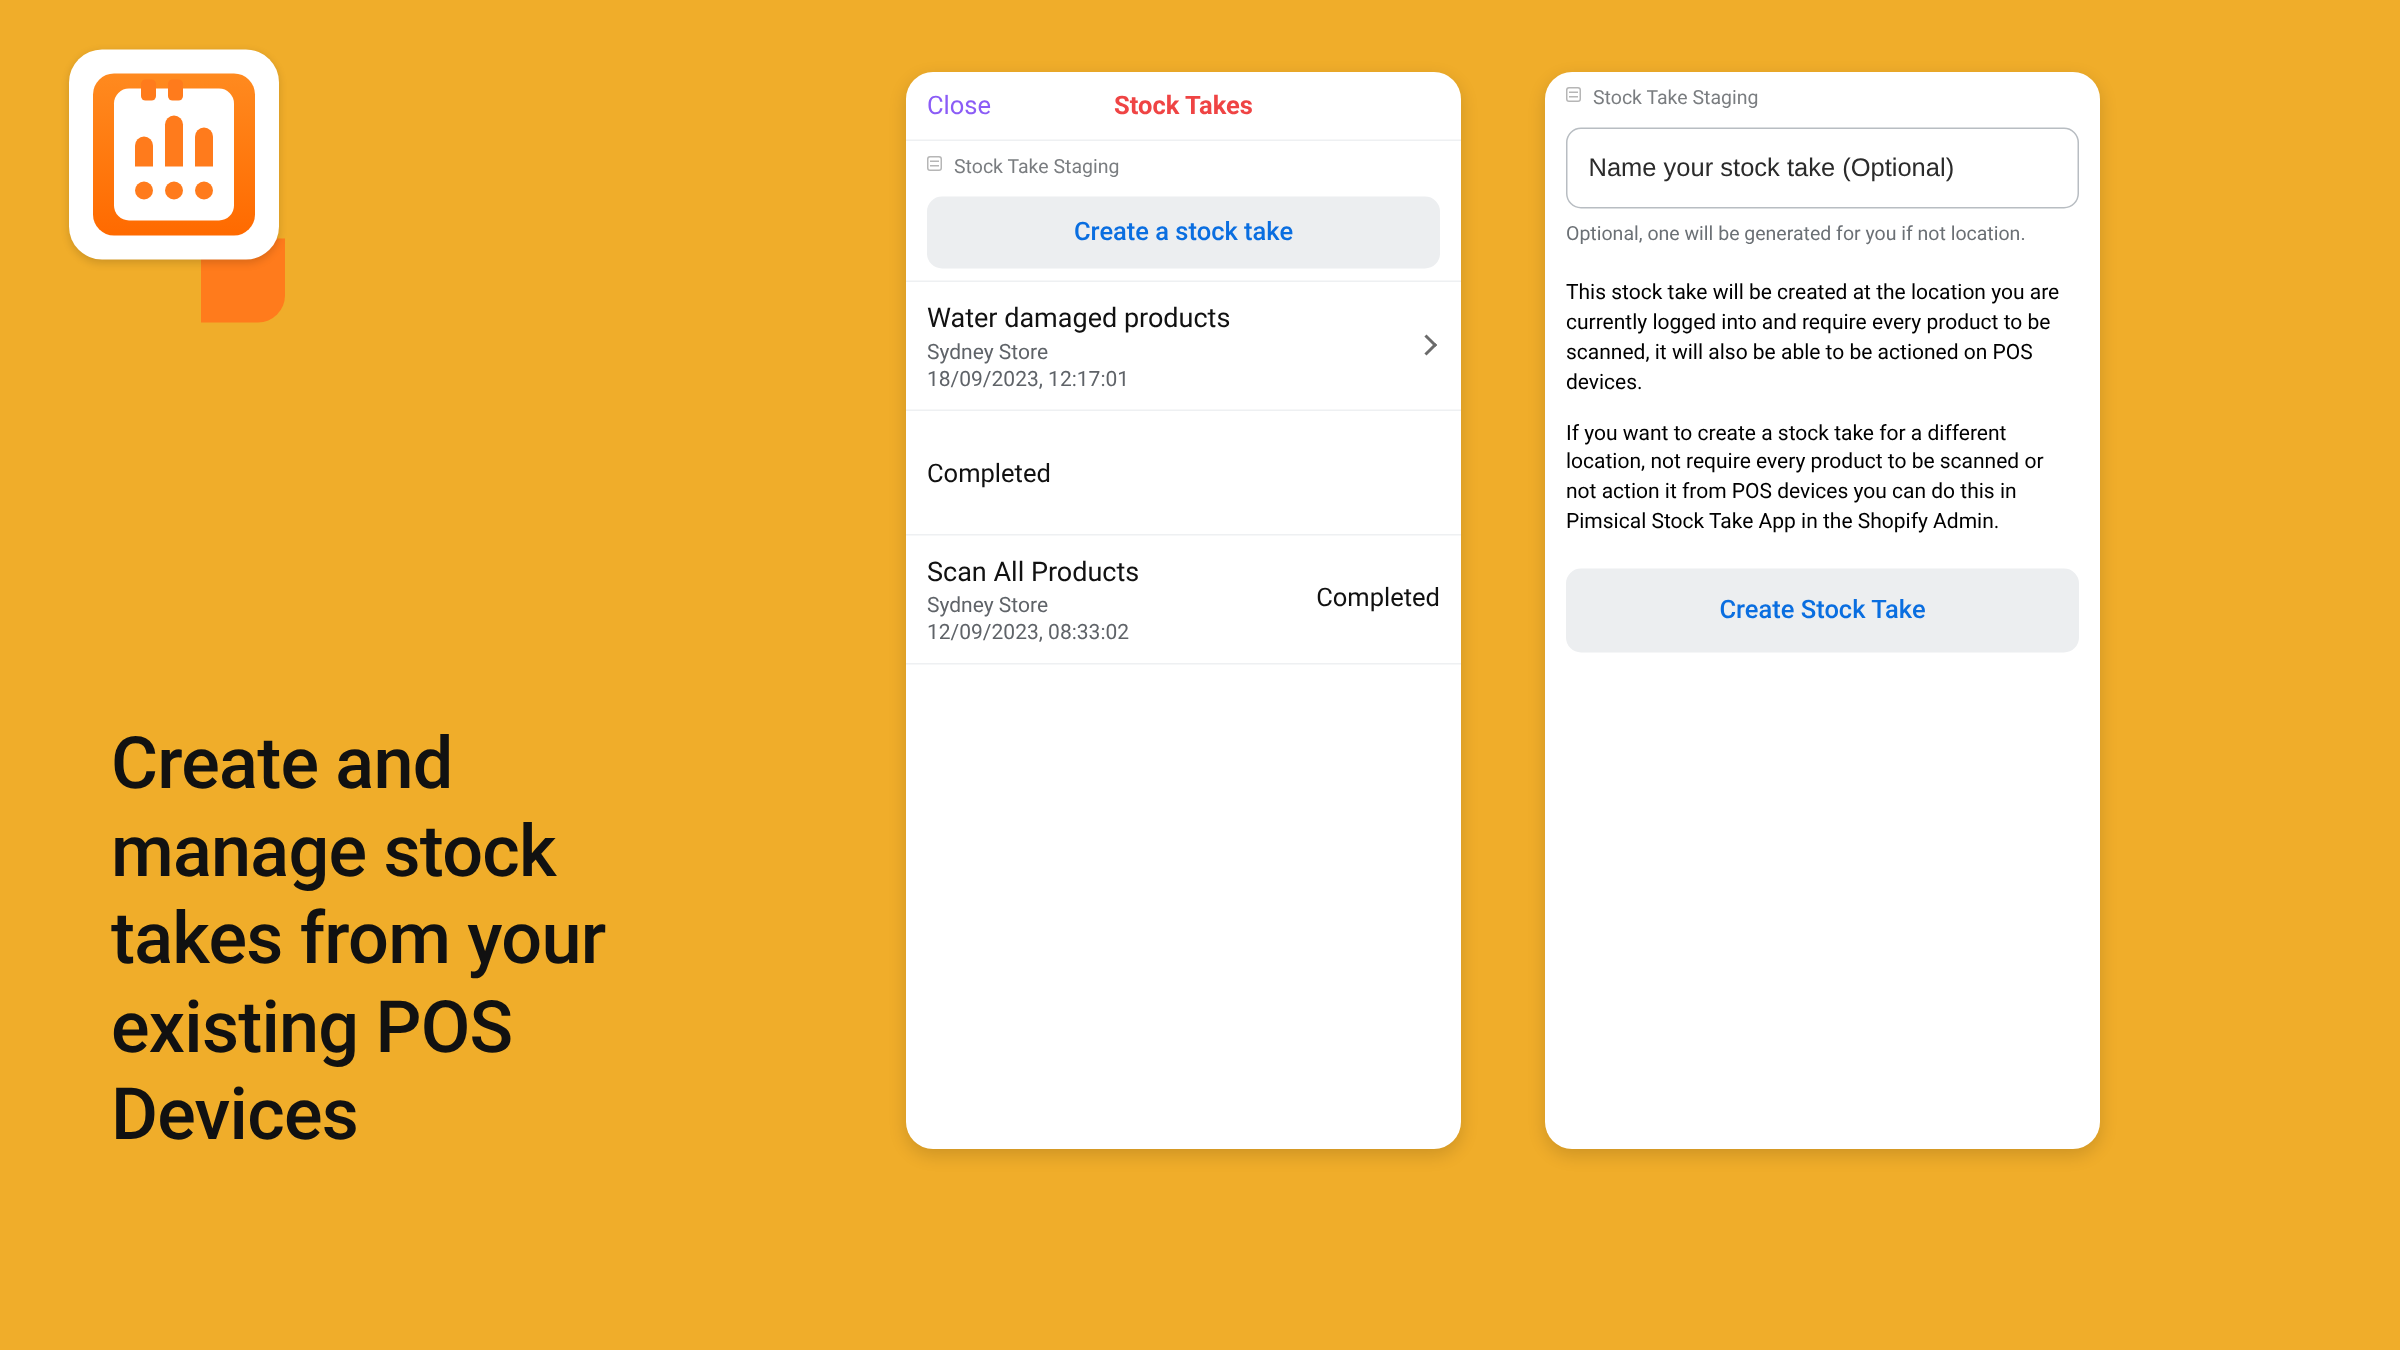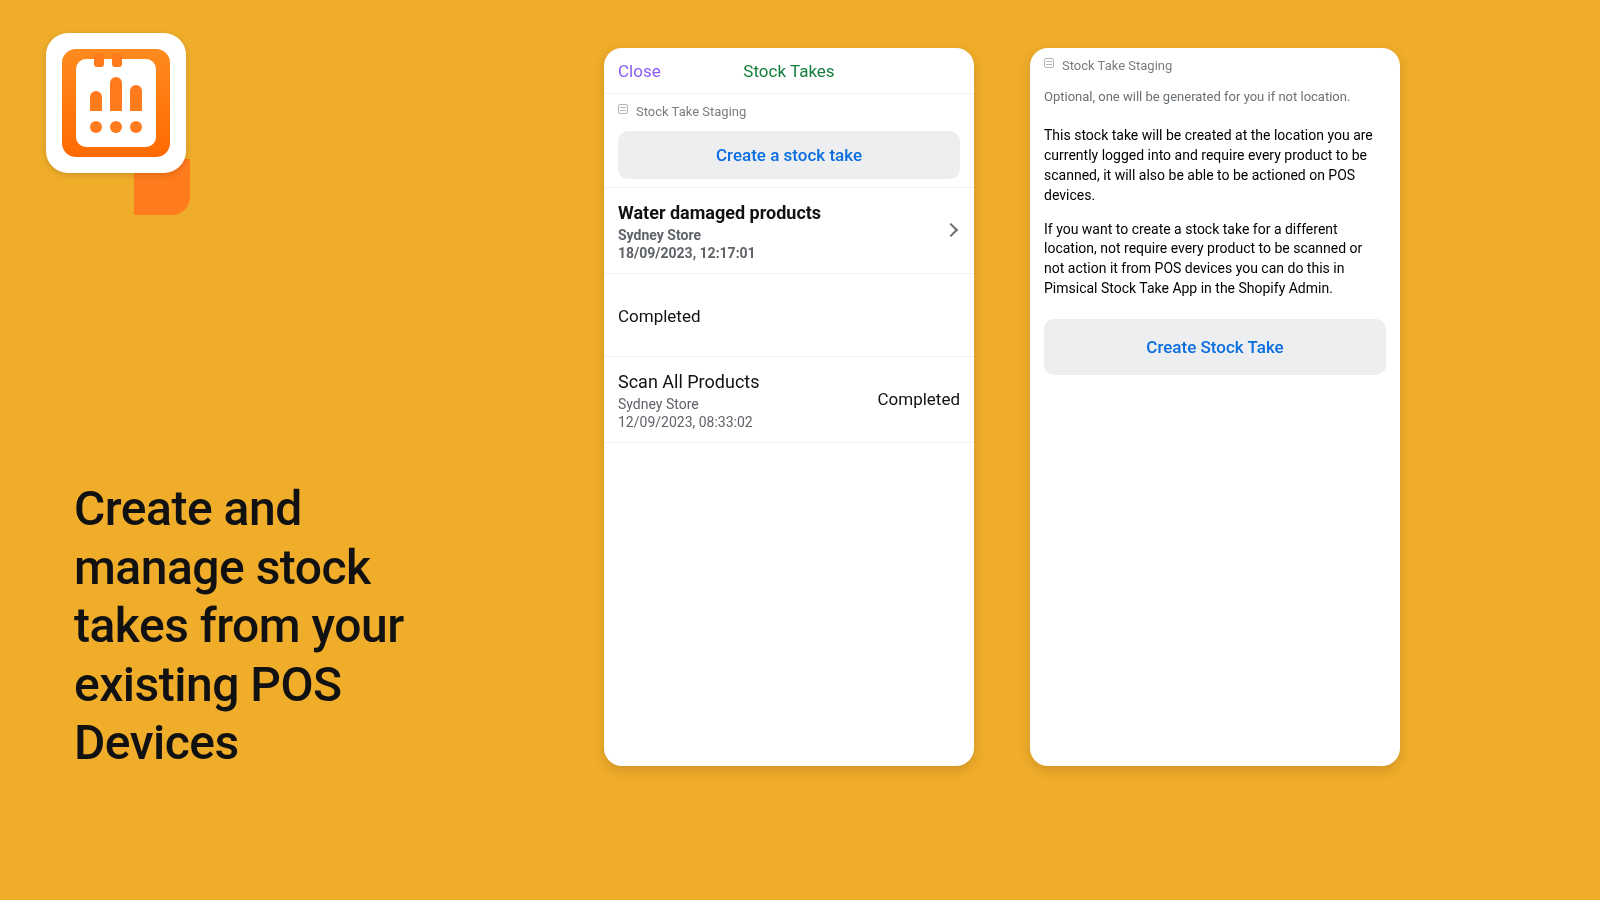--- a/index.html
+++ b/index.html
@@ -91,23 +91,23 @@
   .panel.right { left: 1030px; }
 
   .panel-header {
     position: relative;
     height: 46px;
     border-bottom: 1px solid #eef0f2;
     text-align: center;
   }
   .panel-header .title {
     font-size: 17px;
-    font-weight: 400;
+    font-weight: 700;
     line-height: 46px;
-    color: #15803d;
+    color: #ef4444;
   }
   .panel-header .nav-left {
     position: absolute;
     left: 14px; top: 0;
     line-height: 46px;
     font-size: 17px;
     color: #8b5cf6;
     cursor: pointer;
   }
 
@@ -151,21 +151,21 @@
   }
 
   .list-item {
     display: flex;
     align-items: flex-start;
     justify-content: space-between;
     padding: 14px 14px 12px;
     border-bottom: 1px solid #eef0f2;
     cursor: pointer;
   }
-  .list-item:first-of-type { margin-top: 8px; border-top: 1px solid #eef0f2; font-weight: bold; }
+  .list-item:first-of-type { margin-top: 8px; border-top: 1px solid #eef0f2; }
   .list-item .info .name {
     font-size: 18px;
     color: #111;
   }
   .list-item .info .loc {
     font-size: 14px;
     color: #5f6368;
     margin-top: 4px;
   }
   .list-item .info .ts {
@@ -291,17 +291,18 @@
         </div>
       </div>
     </div>
 </div>
 
 <div class="panel right">
   <div class="sub-row">
     <span class="bc-icon"></span>
     <span>Stock Take Staging</span>
   </div>
+  <input class="text-input" placeholder="Name your stock take (Optional)" style="">
   <div class="helper">Optional, one will be generated for you if not location.</div>
   <div class="para">This stock take will be created at the location you are currently logged into and require every product to be scanned, it will also be able to be actioned on POS devices.</div>
   <div class="para">If you want to create a stock take for a different location, not require every product to be scanned or not action it from POS devices you can do this in Pimsical Stock Take App in the Shopify Admin.</div>
   <div class="cta-btn">Create Stock Take</div>
 </div>
 
 </body></html>

